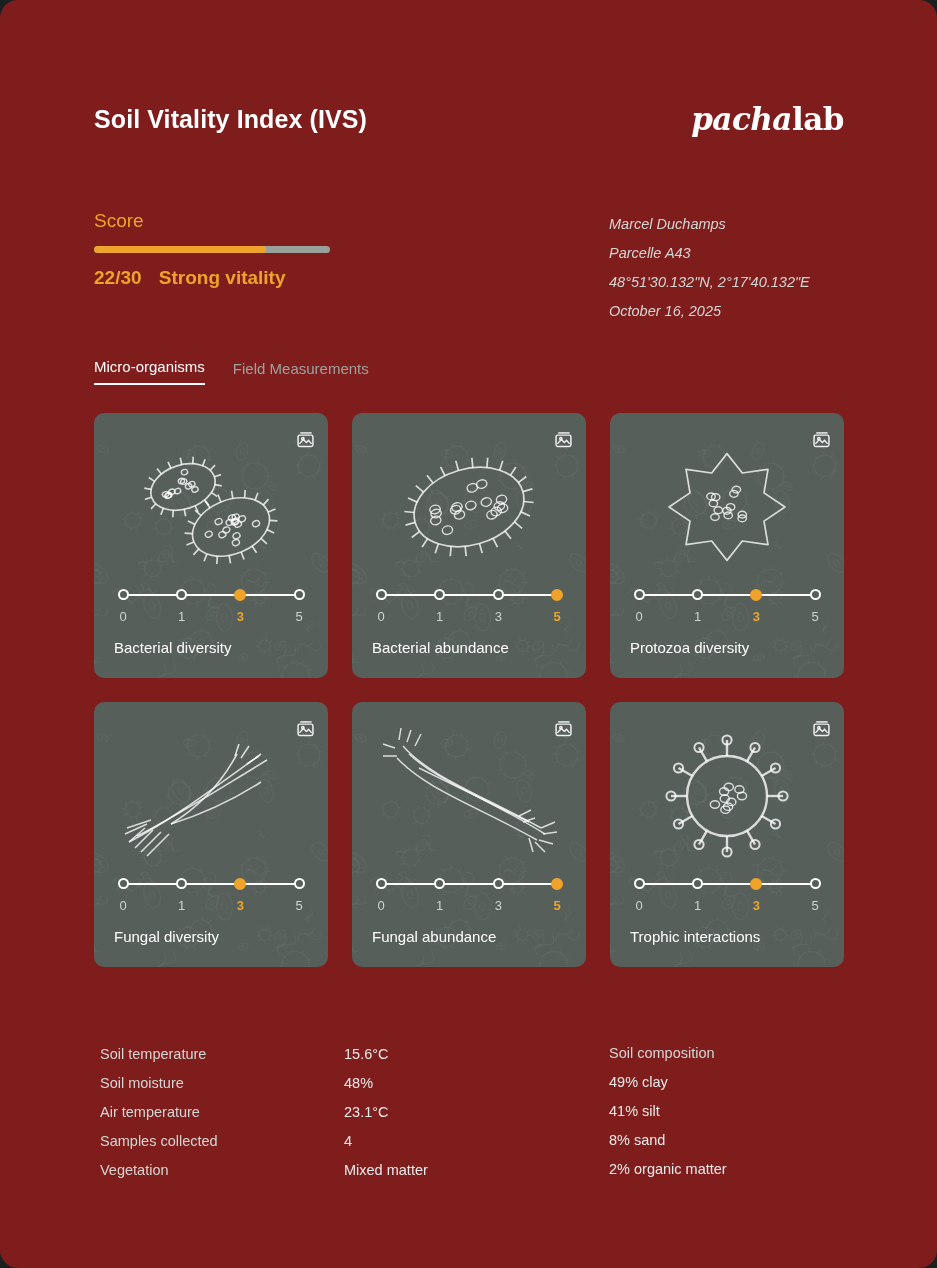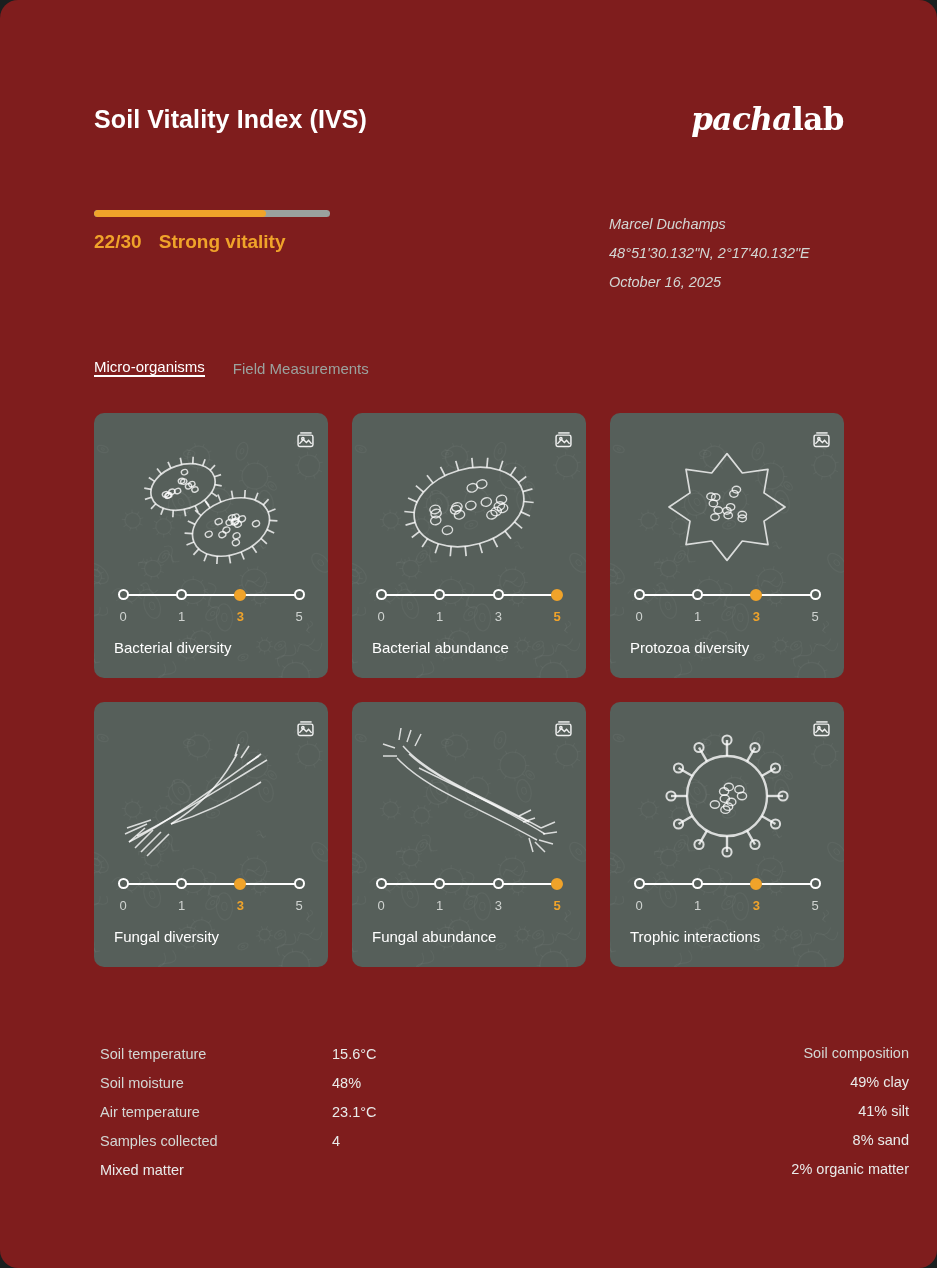--- a/index.html
+++ b/index.html
@@ -86,21 +86,21 @@
 
   
   .tabs {
     position: absolute; left: 94px; top: 358px;
     display: flex; align-items: flex-end;
     gap: 28px;
   }
   .tab {
     font-size: 15px;
     color: #9ba29e;
-    padding-bottom: 0;
+    padding-bottom: 8px;
     cursor: pointer;
     white-space: nowrap;
   }
   .tab.active {
     color: #ffffff;
     border-bottom: 2px solid #ffffff;
   }
 
   
   .grid {
@@ -187,57 +187,59 @@
   .measure-left {
     position: absolute;
     left: 100px; top: 1040px;
     width: 430px;
   }
   .measure-row {
     display: flex;
     font-size: 14.5px;
     line-height: 29px;
     color: #d3d7d4;
+    gap: 12px;
   }
   .measure-row .mk { width: 232px; }
   .measure-row .mv { color: #e9ebea; }
   .measure-right {
     position: absolute;
     left: 609px; top: 1039px;
     width: 300px;
     font-size: 14.5px;
     line-height: 29px;
     color: #d3d7d4;
-    text-align: right;
   }
   .measure-right .mr-title { color: #d3d7d4; }
   .measure-right .mr-item { color: #e9ebea; }
 </style>
 </head>
 <body>
 
 <div class="page">
 
   <div class="header">
     <div class="title">Soil Vitality Index (IVS)</div>
     <div class="brand"><span style="font-style:italic">pacha</span><span>lab</span></div>
   </div>
 
   <div class="score-block">
+    <div class="score-label">Score</div>
     <div class="score-bar">
       <div class="score-bar-fill" id="score-fill" style="width: 73%;"></div>
     </div>
     <div class="score-values">
       <span>22/30</span>
       <span class="sv-label">Strong vitality</span>
     </div>
   </div>
 
   <div class="meta">
     <div>Marcel Duchamps</div>
+    <div>Parcelle A43</div>
     <div>48°51'30.132"N, 2°17'40.132"E</div>
     <div>October 16, 2025</div>
   </div>
 
   <div class="tabs" id="tabs">
       <div class="tab active">Micro-organisms</div>
       <div class="tab">Field Measurements</div>
     </div>
 
   <div class="grid" id="grid">
@@ -2469,20 +2471,21 @@
       </div>
       <div class="measure-row">
         <div class="mk">Air temperature</div>
         <div class="mv">23.1°C</div>
       </div>
       <div class="measure-row">
         <div class="mk">Samples collected</div>
         <div class="mv">4</div>
       </div>
       <div class="measure-row">
+        <div class="mk">Vegetation</div>
         <div class="mv">Mixed matter</div>
       </div>
     </div>
 
   <div class="measure-right">
     <div class="mr-title">Soil composition</div>
     <div id="composition-items">
         <div class="mr-item">49% clay</div>
         <div class="mr-item">41% silt</div>
         <div class="mr-item">8% sand</div>

